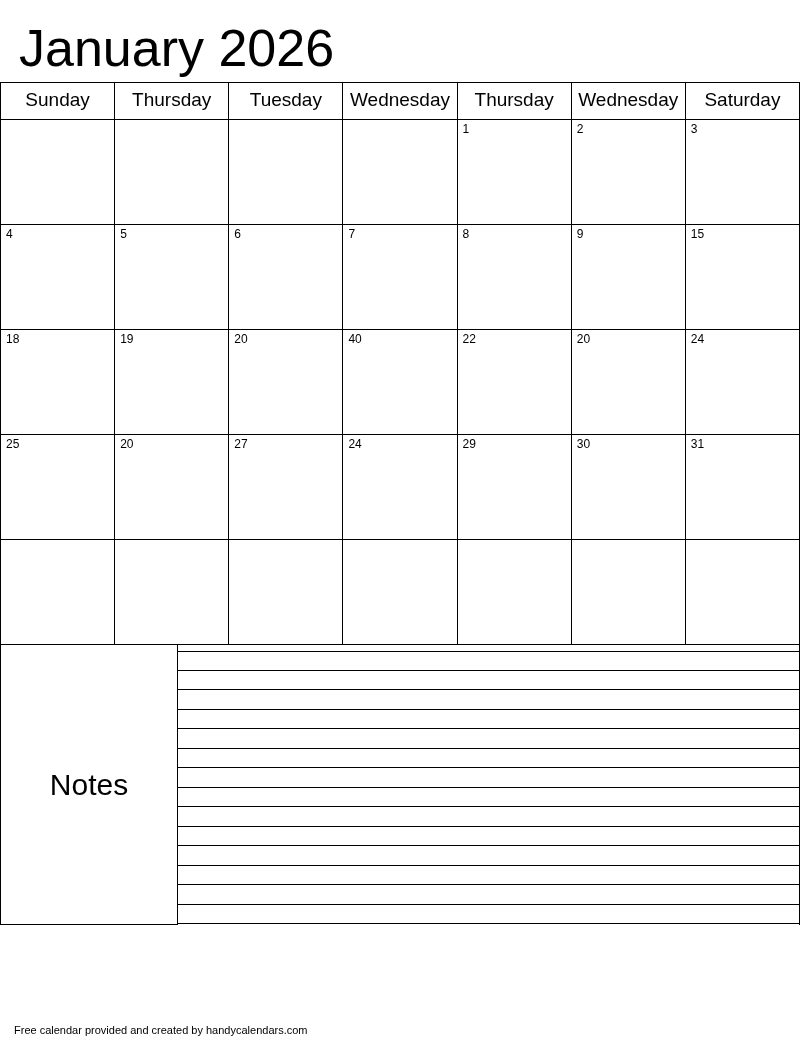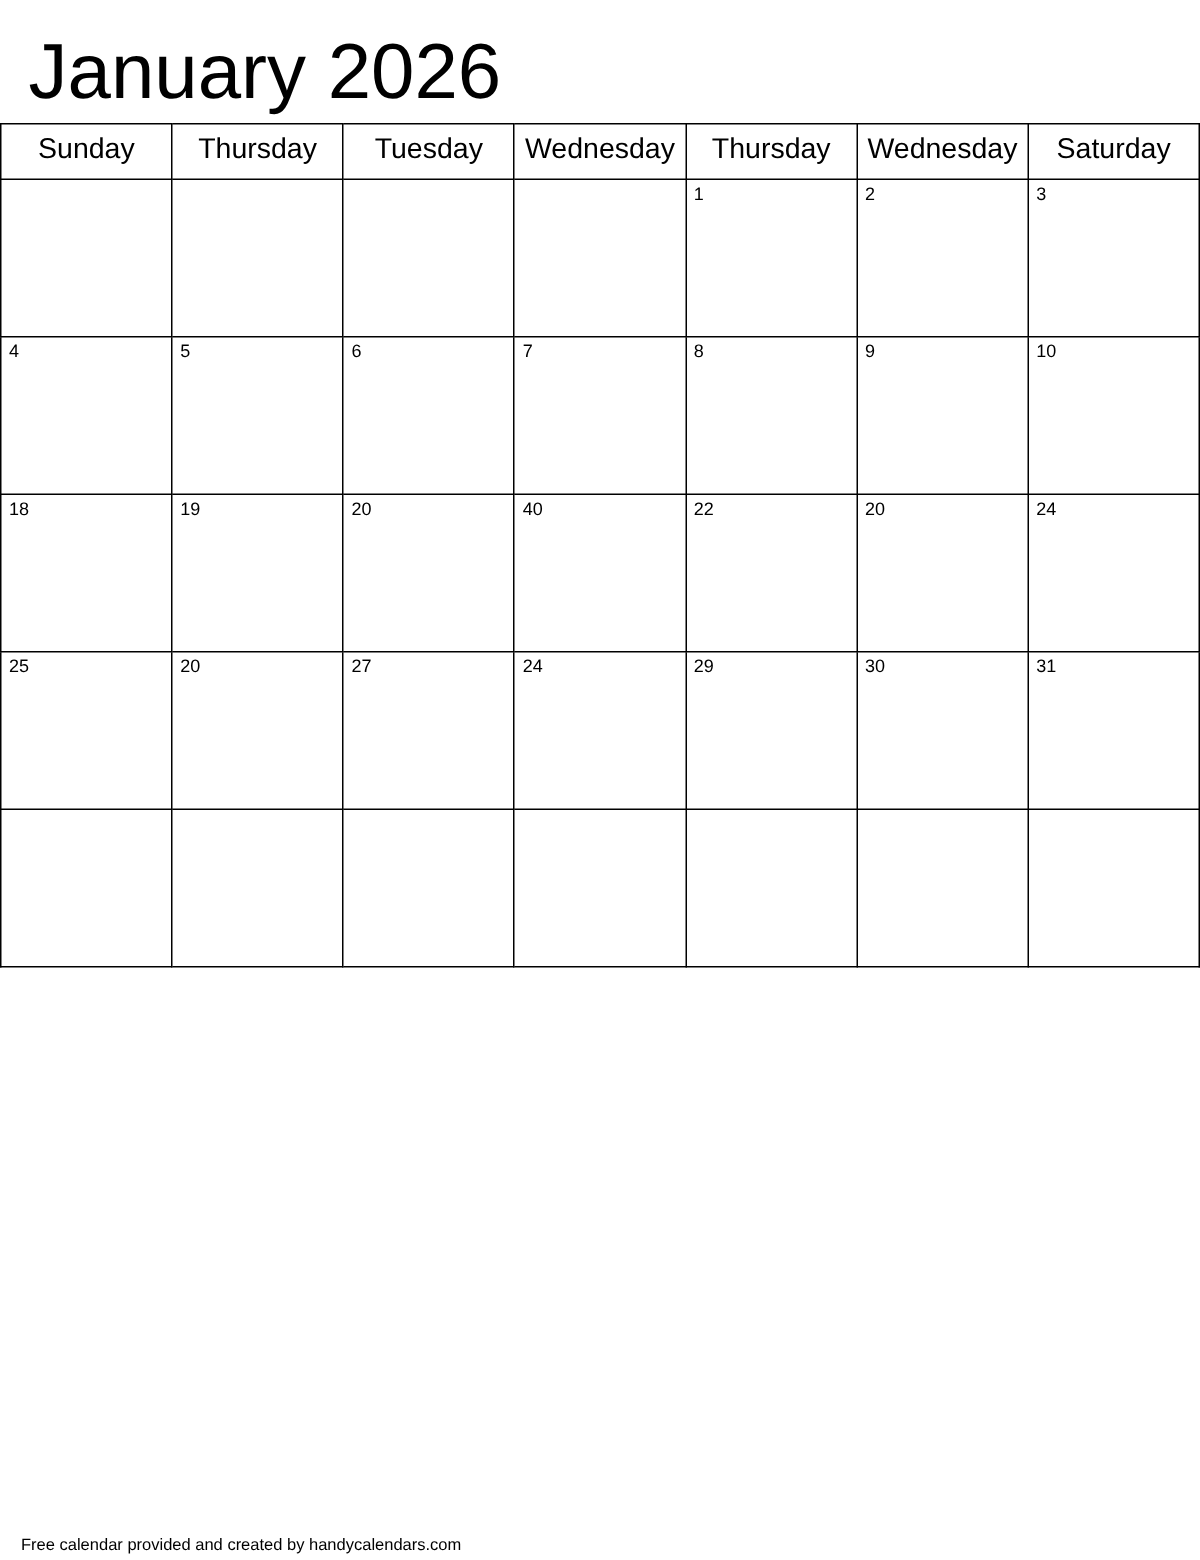--- a/index.html
+++ b/index.html
@@ -171,21 +171,21 @@
         <td>
             <span class="daynum">7</span>
           </td>
         <td>
             <span class="daynum">8</span>
           </td>
         <td>
             <span class="daynum">9</span>
           </td>
         <td>
-            <span class="daynum">10</span>
+            <span class="daynum">15</span>
           </td>
       </tr>
       <tr>
         <td>
             <span class="daynum">18</span>
           </td>
         <td>
             <span class="daynum">19</span>
           </td>
         <td>
@@ -246,16 +246,37 @@
         <td>
             <span class="daynum"></span>
           </td>
         <td>
             <span class="daynum"></span>
           </td>
       </tr>
     </tbody>
   </table>
 
+  <div class="notes-wrap">
+    <div class="notes-box">
+      <span class="notes-label">Notes</span>
+    </div>
+    <div class="lines-box">
+      <div class="line"></div>
+      <div class="line"></div>
+      <div class="line"></div>
+      <div class="line"></div>
+      <div class="line"></div>
+      <div class="line"></div>
+      <div class="line"></div>
+      <div class="line"></div>
+      <div class="line"></div>
+      <div class="line"></div>
+      <div class="line"></div>
+      <div class="line"></div>
+      <div class="line"></div>
+      <div class="line"></div>
+    </div>
+  </div>
 
   <div class="footer">Free calendar provided and created by handycalendars.com</div>
 
 </div>
 
 </body></html>

